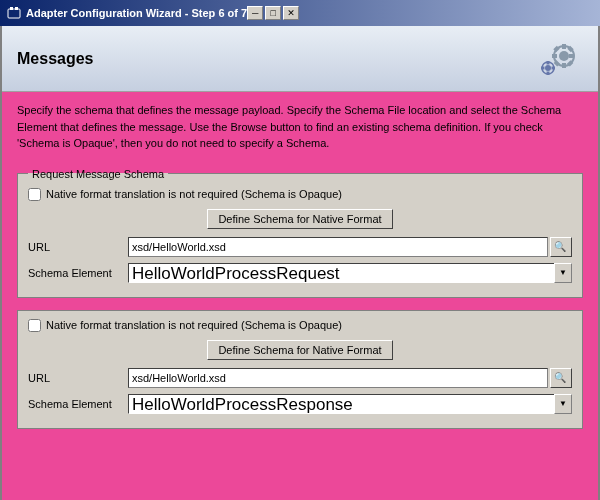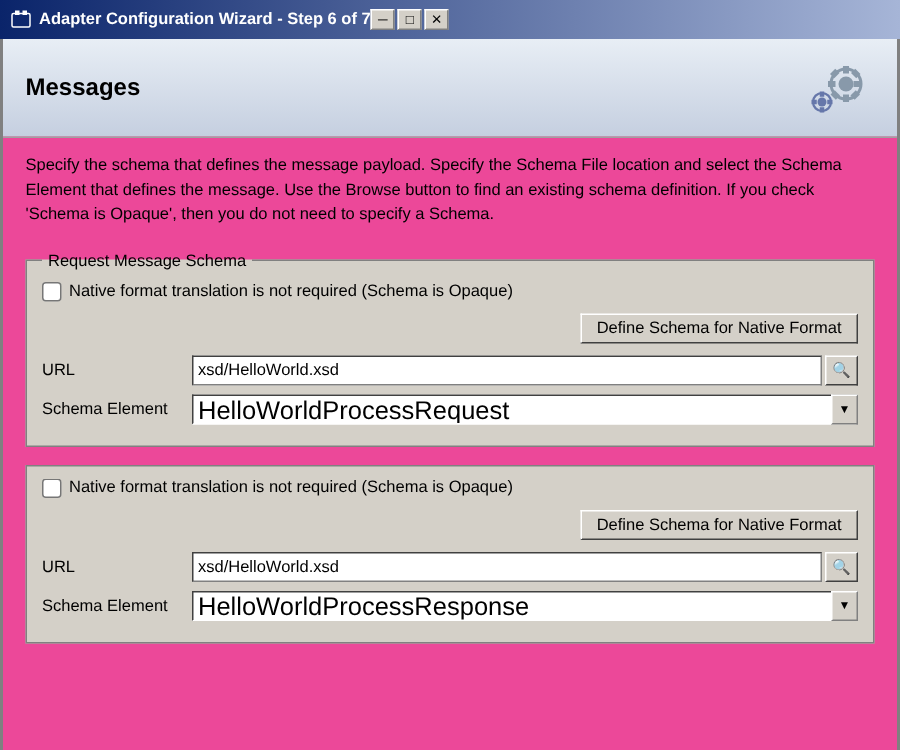--- a/index.html
+++ b/index.html
@@ -126,21 +126,21 @@
     .checkbox-row input[type="checkbox"] {
       width: 13px;
       height: 13px;
     }
     .checkbox-label {
       font-size: 11px;
     }
 
     .define-schema-btn-row {
       display: flex;
-      justify-content: flex-end;
+      justify-content: center;
       margin-bottom: 8px;
     }
 
     .win-button {
       background: #d4d0c8;
       border: 1px solid #808080;
       border-top-color: #fff;
       border-left-color: #fff;
       border-bottom-color: #404040;
       border-right-color: #404040;

